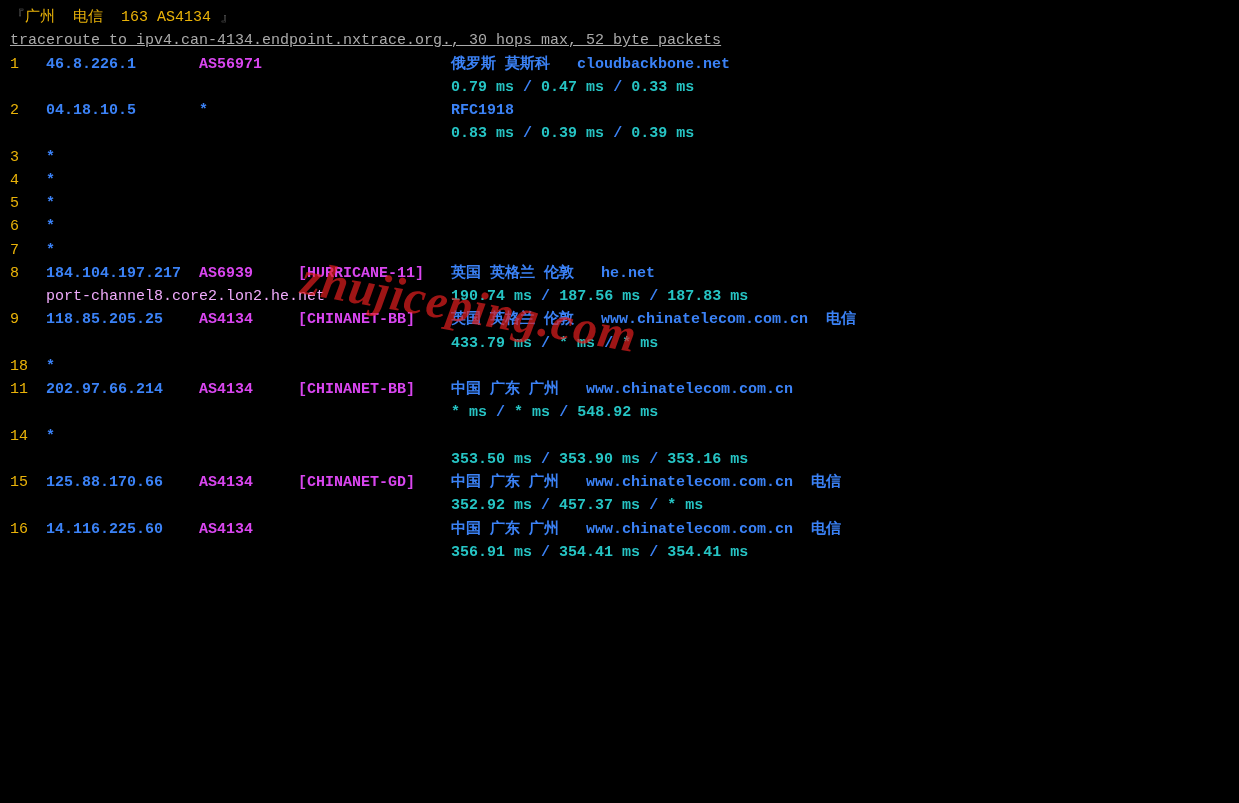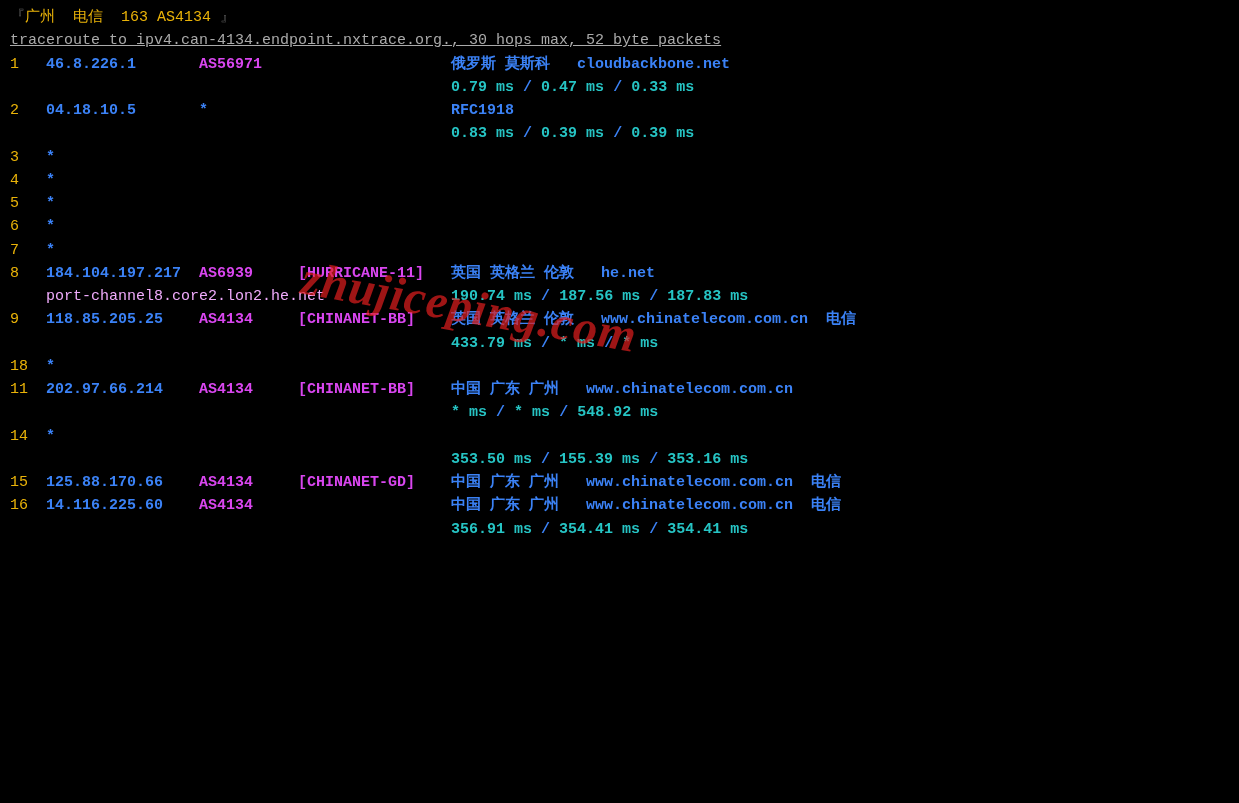--- a/index.html
+++ b/index.html
@@ -55,19 +55,20 @@
     <div class="row"><span class="yellow c-hop">6   </span><span class="white">*</span></div>
     <div class="row"><span class="yellow c-hop">7   </span><span class="white">*</span></div>
     <div class="row"><span class="yellow c-hop">8   </span><span class="white c-ip">184.104.197.217  </span><span class="green c-asn">AS6939     </span><span class="green c-tag">[HURRICANE-11]   </span><span class="white">英国 英格兰 伦敦   he.net</span></div>
     <div class="row"><span class="dim">    port-channel8.core2.lon2.he.net</span><span class="dim">              </span><span class="cyan">190.74 ms</span><span class="white"> / </span><span class="cyan">187.56 ms</span><span class="white"> / </span><span class="cyan">187.83 ms</span></div>
     <div class="row"><span class="yellow c-hop">9   </span><span class="white c-ip">118.85.205.25    </span><span class="green c-asn">AS4134     </span><span class="green c-tag">[CHINANET-BB]    </span><span class="white">英国 英格兰 伦敦   www.chinatelecom.com.cn  电信</span></div>
     <div class="row"><span>                                                 </span><span class="cyan">433.79 ms</span><span class="white"> / </span><span class="cyan">* ms</span><span class="white"> / </span><span class="cyan">* ms</span></div>
     <div class="row"><span class="yellow c-hop">18  </span><span class="white">*</span></div>
     <div class="row"><span class="yellow c-hop">11  </span><span class="white c-ip">202.97.66.214    </span><span class="green c-asn">AS4134     </span><span class="green c-tag">[CHINANET-BB]    </span><span class="white">中国 广东 广州   www.chinatelecom.com.cn</span></div>
     <div class="row"><span>                                                 </span><span class="cyan">* ms</span><span class="white"> / </span><span class="cyan">* ms</span><span class="white"> / </span><span class="cyan">548.92 ms</span></div>
     <div class="row"><span class="yellow c-hop">14  </span><span class="white">*</span></div>
-    <div class="row"><span>                                                 </span><span class="cyan">353.50 ms</span><span class="white"> / </span><span class="cyan">155.39 ms</span><span class="white"> / </span><span class="cyan">353.16 ms</span></div>
+    <div class="row"><span>                                                 </span><span class="cyan">353.50 ms</span><span class="white"> / </span><span class="cyan">353.90 ms</span><span class="white"> / </span><span class="cyan">353.16 ms</span></div>
     <div class="row"><span class="yellow c-hop">15  </span><span class="white c-ip">125.88.170.66    </span><span class="green c-asn">AS4134     </span><span class="green c-tag">[CHINANET-GD]    </span><span class="white">中国 广东 广州   www.chinatelecom.com.cn  电信</span></div>
+    <div class="row"><span>                                                 </span><span class="cyan">352.92 ms</span><span class="white"> / </span><span class="cyan">457.37 ms</span><span class="white"> / </span><span class="cyan">* ms</span></div>
     <div class="row"><span class="yellow c-hop">16  </span><span class="white c-ip">14.116.225.60    </span><span class="green c-asn">AS4134     </span><span class="green c-tag">                 </span><span class="white">中国 广东 广州   www.chinatelecom.com.cn  电信</span></div>
     <div class="row"><span>                                                 </span><span class="cyan">356.91 ms</span><span class="white"> / </span><span class="cyan">354.41 ms</span><span class="white"> / </span><span class="cyan">354.41 ms</span></div>
   </div>
 
 <div class="watermark">zhujiceping.com</div>
 
 </body></html>

